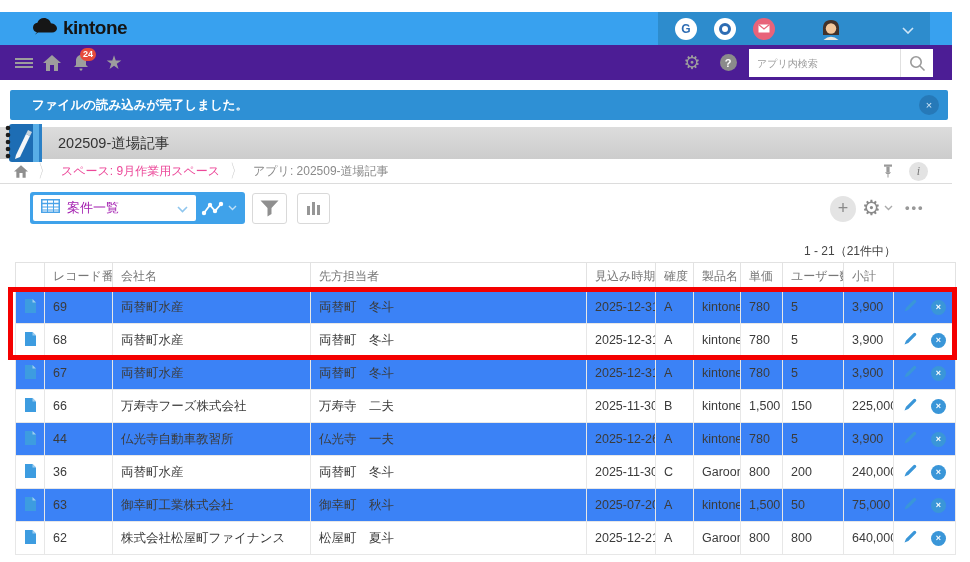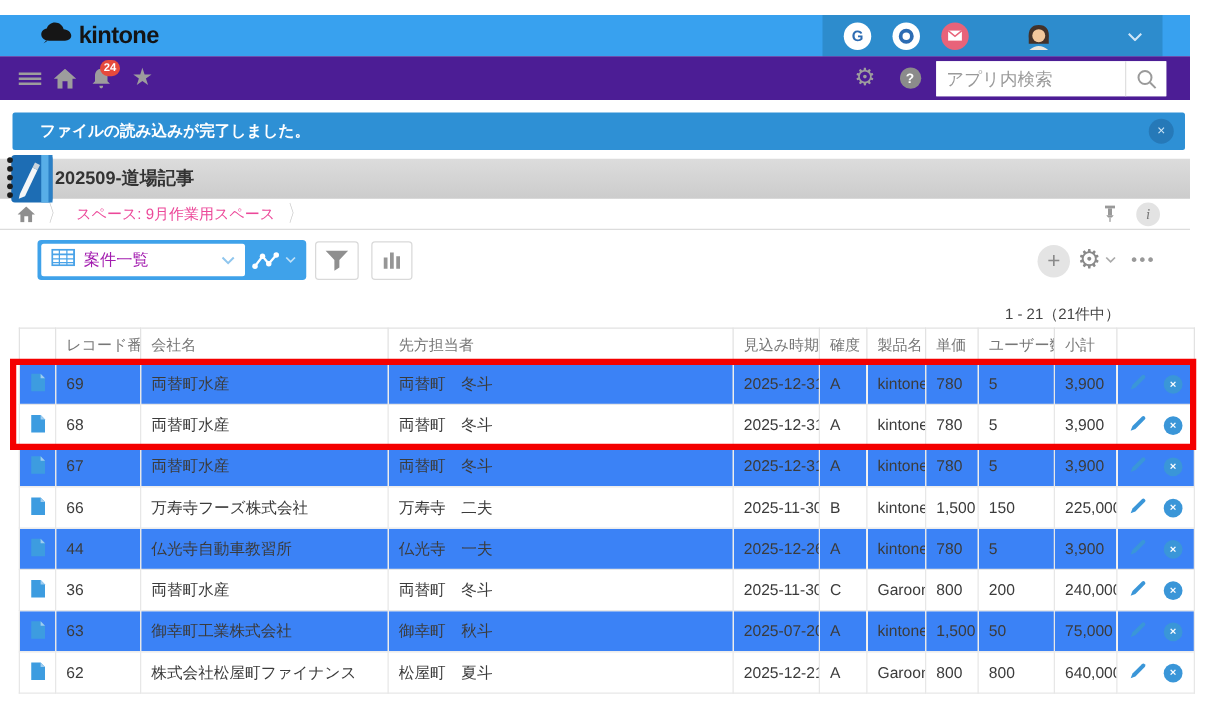--- a/index.html
+++ b/index.html
@@ -23,31 +23,31 @@
   .user-chevron { margin-left:auto; margin-right:16px; }
   
   .navbar { position:absolute; top:45px; left:0; width:952px; height:35px; background:#4c1d95; }
   .nav-ico { position:absolute; top:0; height:35px; display:flex; align-items:center; justify-content:center; cursor:pointer; }
   .hamburger span { display:block; width:18px; height:2px; background:#9d9d9d; margin:2px 0; }
   .star-glyph { font-size:19px; color:#9d9d9d; line-height:1; }
   .gear-glyph { font-size:19px; color:#9d9d9d; line-height:1; }
   .badge { position:absolute; top:3px; left:12px; min-width:15px; height:13px; padding:0 3px; background:#e64a3c; border-radius:7px; color:#fff; font-size:9px; font-weight:bold; line-height:13px; text-align:center; }
   .help-circle { width:17px; height:17px; border-radius:50%; background:#8b8b8b; color:#fff; font-size:11px; font-weight:bold; display:flex; align-items:center; justify-content:center; }
   .search-box { position:absolute; right:19px; top:4px; width:184px; height:28px; display:flex; background:#fff; }
-  .search-input { flex:1; border:none; outline:none; padding:0 8px; font-size:14px; color:#333; font-family:inherit; min-width:0; }
+  .search-input { flex:1; border:none; outline:none; padding:0 8px; font-size:10px; color:#333; font-family:inherit; min-width:0; }
   .search-input::placeholder { color:#9a9a9a; }
   .search-btn { width:33px; border:none; border-left:1px solid #e0e0e0; background:#fff; display:flex; align-items:center; justify-content:center; cursor:pointer; }
   
   .banner { position:absolute; top:90px; left:10px; width:938px; height:30px; background:#2e90d5; border-radius:2px; color:#fff; }
   .banner-msg { font-size:12.5px; font-weight:bold; line-height:30px; padding-left:22px; }
   .banner-close { position:absolute; right:9px; top:5px; width:20px; height:20px; border-radius:50%; background:#2679b8; color:#cfe6f7; font-size:11px; display:flex; align-items:center; justify-content:center; cursor:pointer; }
   
   .titlebar { position:absolute; top:127px; left:0; width:952px; height:32px; background:linear-gradient(#dcdcdc,#cccccc); }
   .app-icon { position:absolute; left:2px; top:-5px; }
-  .app-title { margin-left:44px; line-height:32px; font-size:14.5px; font-weight:bold; color:#333; }
+  .app-title { margin-left:58px; line-height:32px; font-size:14.5px; font-weight:normal; color:#333; }
   
   .breadcrumb { position:absolute; top:159px; left:0; width:952px; height:25px; border-bottom:1px solid #dcdcdc; display:flex; align-items:center; font-size:12px; }
   .bc-home { margin-left:14px; display:flex; cursor:pointer; }
   .bc-sep { color:#c9c9c9; font-size:13px; margin:0 10px; transform:scaleY(1.4); }
   .bc-link { color:#ec4899; cursor:pointer; text-decoration:none; }
   .bc-current { color:#8a8a8a; }
   .bc-pin { position:absolute; right:58px; top:5px; cursor:pointer; }
   .bc-info { position:absolute; right:24px; top:3px; width:19px; height:19px; border-radius:50%; background:#e3e3e3; color:#777; font-family:"Liberation Serif",serif; font-style:italic; font-size:12px; display:flex; align-items:center; justify-content:center; cursor:pointer; }
   
   .view-selector { position:absolute; top:192px; left:30px; height:32px; background:#3fa2ea; border-radius:3px; padding:3px; display:flex; }
@@ -183,20 +183,21 @@
 
 <div class="breadcrumb">
   <span class="bc-home">
     <svg width="14" height="13" viewBox="0 0 18 16">
         <path d="M9 0 L18 8 L15 8 L15 16 L11 16 L11 10 L7 10 L7 16 L3 16 L3 8 L0 8 Z" fill="#8f8f8f"></path>
       </svg>
   </span>
   <span class="bc-sep">〉</span>
   <a class="bc-link">スペース: 9月作業用スペース</a>
   <span class="bc-sep">〉</span>
+  <span class="bc-current">アプリ: 202509-道場記事</span>
   <span class="bc-pin">
     <svg width="12" height="14" viewBox="0 0 12 14">
       <rect x="2" y="0.5" width="8" height="2.2" fill="#999"></rect>
       <rect x="4.4" y="2.7" width="3.2" height="5.5" fill="#999"></rect>
       <path d="M3 8.2 L9 8.2 L7.5 10 L4.5 10 Z" fill="#999"></path>
       <rect x="5.5" y="10" width="1" height="3.5" fill="#999"></rect>
     </svg>
   </span>
   <span class="bc-info">i</span>
 </div>

